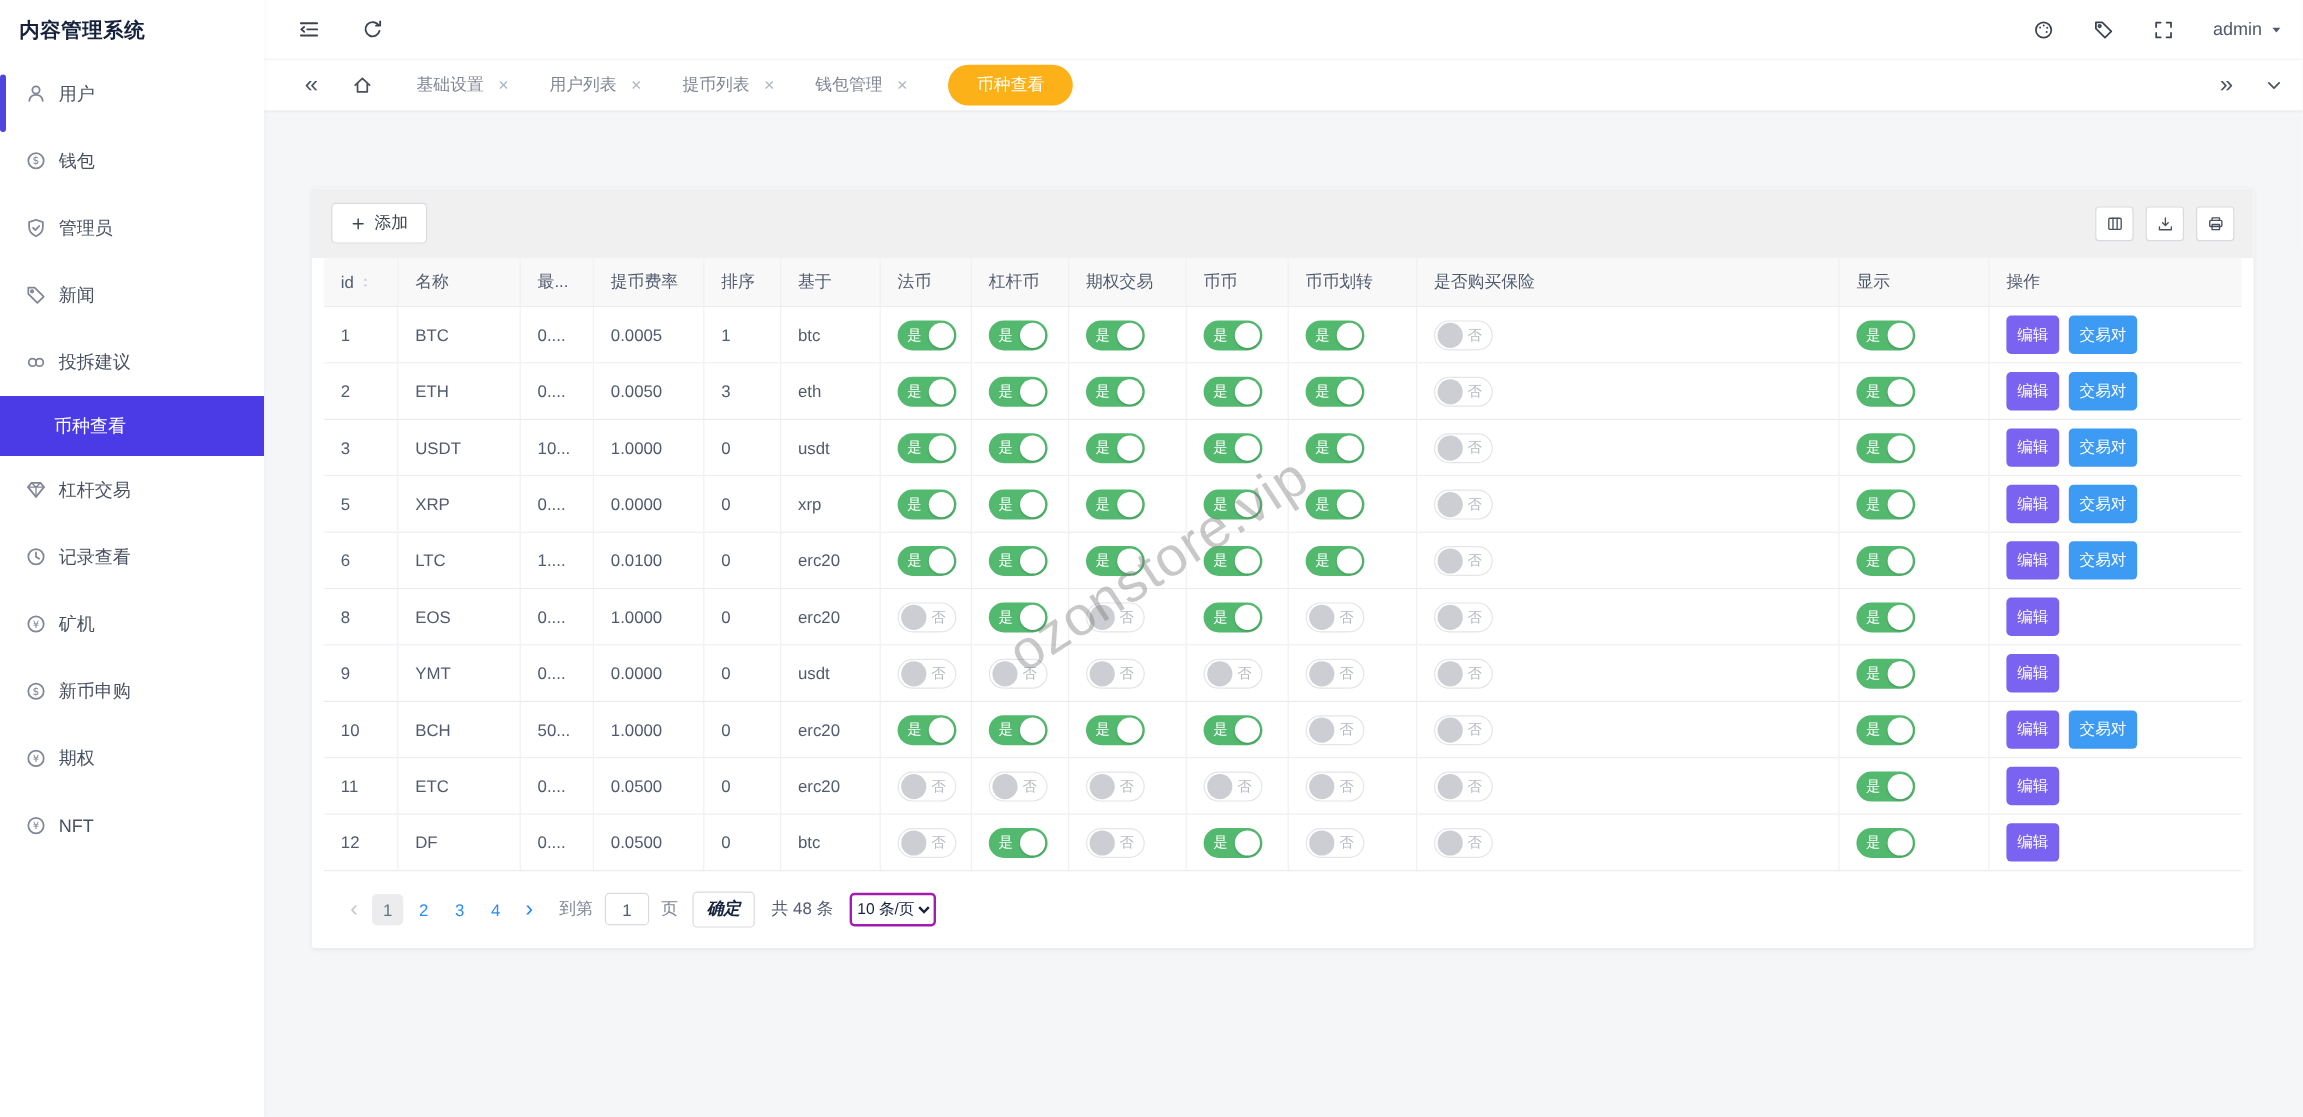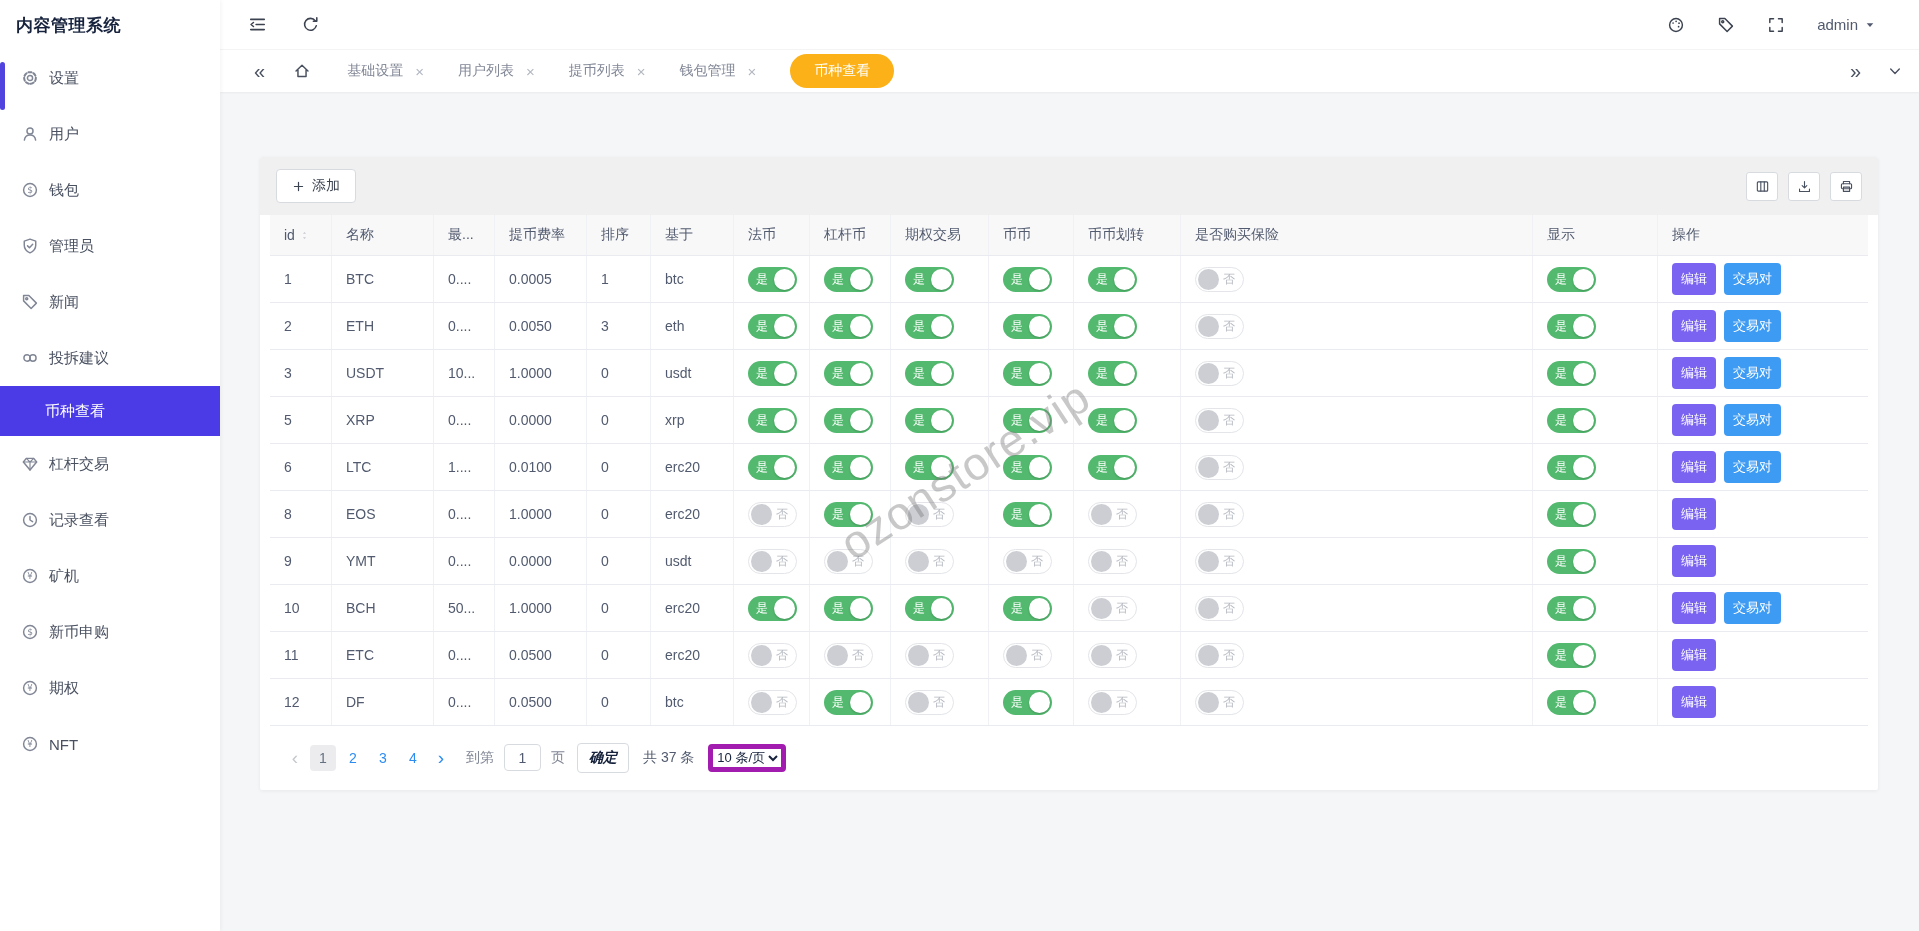--- a/index.html
+++ b/index.html
@@ -14,21 +14,21 @@
   .menu-item { height:56px; display:flex; align-items:center; padding-left:21px; color:#495060; font-size:15px; cursor:pointer; }
   .menu-item .ic { margin-right:10px; color:#808695; flex-shrink:0; }
   .menu-item.parent-active, .menu-item.parent-active .ic { color:var(--accent); }
   .submenu-item { height:50px; display:flex; align-items:center; padding-left:45px; font-size:15px; color:#495060; cursor:pointer; }
   .submenu-item.active { background:var(--submenu-bg); color:#fff; }
 
   
   .topbar { position:absolute; left:220px; top:0; right:0; height:49px; background:#fff; display:flex; align-items:center; }
   .tb-left { display:flex; align-items:center; gap:34px; padding-left:28px; color:#3c4350; }
   .tb-left .ic { width:19px; height:19px; cursor:pointer; }
-  .tb-right { margin-left:auto; display:flex; align-items:center; gap:32px; padding-right:43px; color:#3c4350;text-align:right; }
+  .tb-right { margin-left:auto; display:flex; align-items:center; gap:32px; padding-right:16px; color:#3c4350;text-align:right; }
   .tb-right .ic { width:18px; height:18px; cursor:pointer; }
   .user { display:flex; align-items:center; gap:6px; font-size:15px; color:#515a6e; cursor:pointer; }
   .user .ic { width:12px; height:12px; }
 
   
   .tabbar { position:absolute; left:220px; top:49px; right:0; height:43px; background:#fff; display:flex; align-items:center; border-top:1px solid #f4f4f4; box-shadow:0 1px 2px rgba(0,0,0,.05); }
   .nav-arrow { font-size:20px; line-height:1; color:#495060; cursor:pointer; }
   .tab-nav-left { padding-left:34px; }
   .home-ic { margin-left:28px; width:18px; height:18px; color:#495060; cursor:pointer; flex-shrink:0; }
   .tabs { display:flex; align-items:center; margin-left:36px; }
@@ -77,21 +77,21 @@
   .pg-prev { color:#c5c8ce; }
   .pg-next { color:var(--link-blue); }
   .pg-nums { display:flex; align-items:center; }
   .pg-num { min-width:26px; height:26px; display:flex; align-items:center; justify-content:center; margin:0 2px; color:var(--link-blue); cursor:pointer; border-radius:4px; }
   .pg-num.cur { background:#ececee; color:#657180; }
   .pg-goto { color:#808695; margin-left:12px; }
   .pg-input { width:37px; height:27px; border:1px solid #d7dbe0; border-radius:4px; text-align:center; font-size:14px; margin:0 10px; color:#515a6e; font-family:inherit; }
   .pg-page { color:#808695; }
   .pg-confirm { margin-left:12px; background:#fff; border:1px solid #d7dbe0; border-radius:4px; padding:5px 11px; font-size:14px; font-weight:700; color:#17233d; cursor:pointer; font-family:inherit;font-style:italic; }
   .pg-total { margin-left:14px; color:#515a6e; }
-  .pg-size { margin-left:14px; height:28px; border:5px solid #a21caf; border-radius:4px; font-size:13px; color:#17233d; background:#fff; font-family:inherit; }
+  .pg-size { margin-left:14px; height:28px; border:2px solid #a21caf; border-radius:4px; font-size:13px; color:#17233d; background:#fff; font-family:inherit; }
 
   .watermark { position:absolute; left:515px; top:286px; width:380px; text-align:center; font-size:46px; color:rgba(125,125,125,.42); transform:rotate(-33deg); pointer-events:none; z-index:3; letter-spacing:1px; }
 </style>
 </head>
 <body>
 
 <svg width="0" height="0" style="position:absolute" aria-hidden="true">
   <symbol id="sym-gear" viewBox="0 0 16 16" fill="none" stroke="currentColor" stroke-width="1.3" stroke-linecap="round" stroke-linejoin="round">
     <circle cx="8" cy="8" r="2.3"></circle>
       <circle cx="8" cy="8" r="5.2" stroke-width="1.8" stroke-dasharray="2.7 1.8"></circle>
@@ -174,26 +174,20 @@
   <symbol id="sym-sort" viewBox="0 0 16 16">
     <path d="M8 1.8L10.8 5H5.2z" fill="currentColor" stroke="none"></path>
       <path d="M8 14.2L5.2 11h5.6z" fill="currentColor" stroke="none"></path>
   </symbol>
 </svg>
 
 <aside class="sidebar">
   <div class="logo">内容管理系统</div>
   <div class="sidebar-thumb"></div>
   <nav class="menu">
-      <div class="menu-item">
-        <svg class="ic" viewBox="0 0 16 16">
-          <use href="#sym-gear" xlink:href="#sym-gear"></use>
-        </svg>
-        <span class="mi-label">设置</span>
-      </div>
       <div class="menu-item">
         <svg class="ic" viewBox="0 0 16 16">
           <use href="#sym-user" xlink:href="#sym-user"></use>
         </svg>
         <span class="mi-label">用户</span>
       </div>
       <div class="menu-item">
         <svg class="ic" viewBox="0 0 16 16">
           <use href="#sym-dollar-circle" xlink:href="#sym-dollar-circle"></use>
         </svg>
@@ -1059,19 +1053,19 @@
           <span class="pg-num cur">1</span>
           <span class="pg-num">2</span>
           <span class="pg-num">3</span>
           <span class="pg-num">4</span>
         </span>
       <span class="pg-arrow pg-next">›</span>
       <span class="pg-goto">到第</span>
       <input class="pg-input" value="1" style="">
       <span class="pg-page">页</span>
       <button class="pg-confirm">确定</button>
-      <span class="pg-total">共 37 条</span>
+      <span class="pg-total">共 48 条</span>
       <select class="pg-size"><option>10 条/页</option></select>
     </div>
   </div>
 
   <div class="watermark">ozonstore.vip</div>
 </main>
 
 </body></html>

